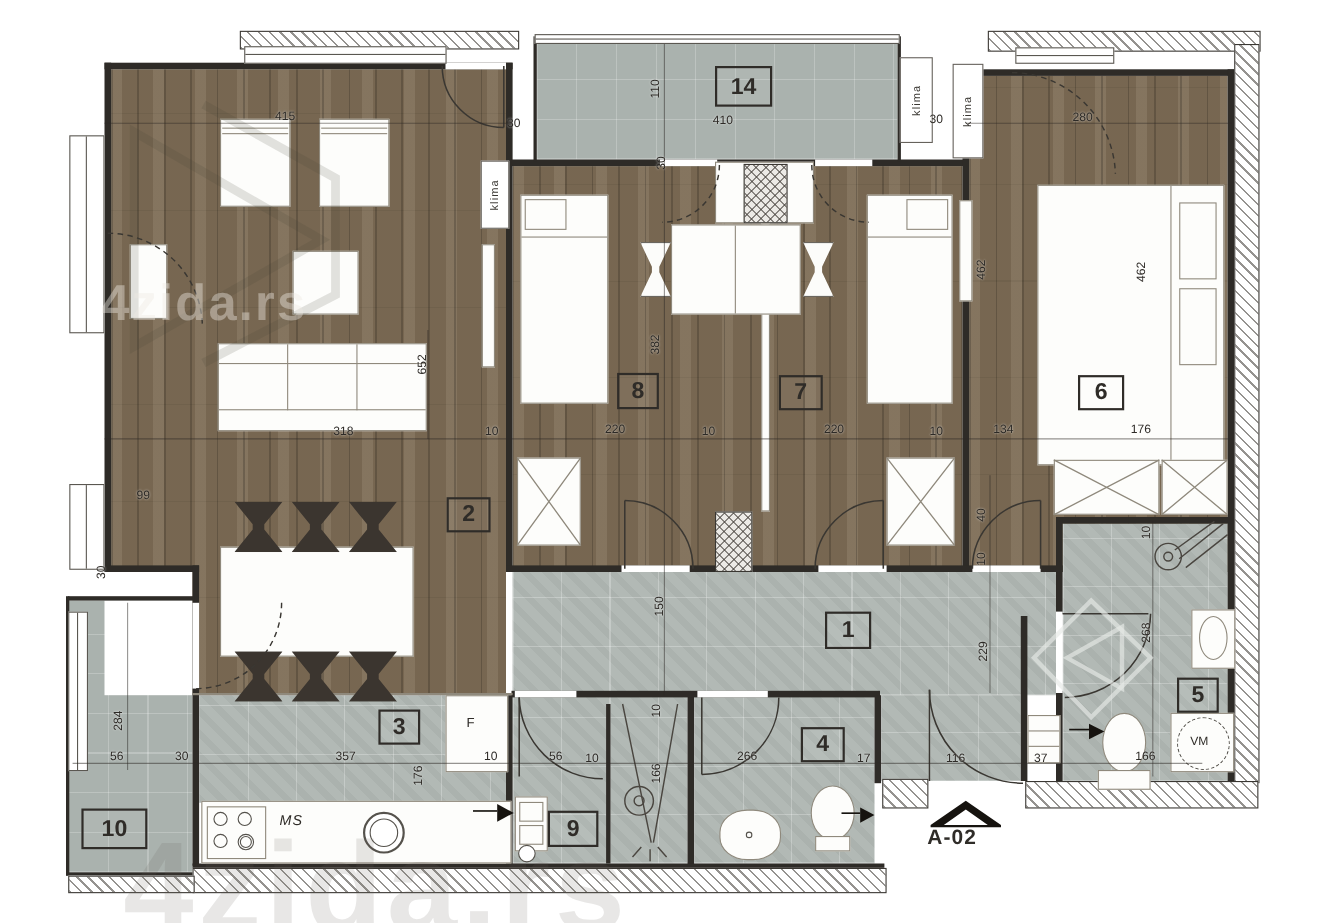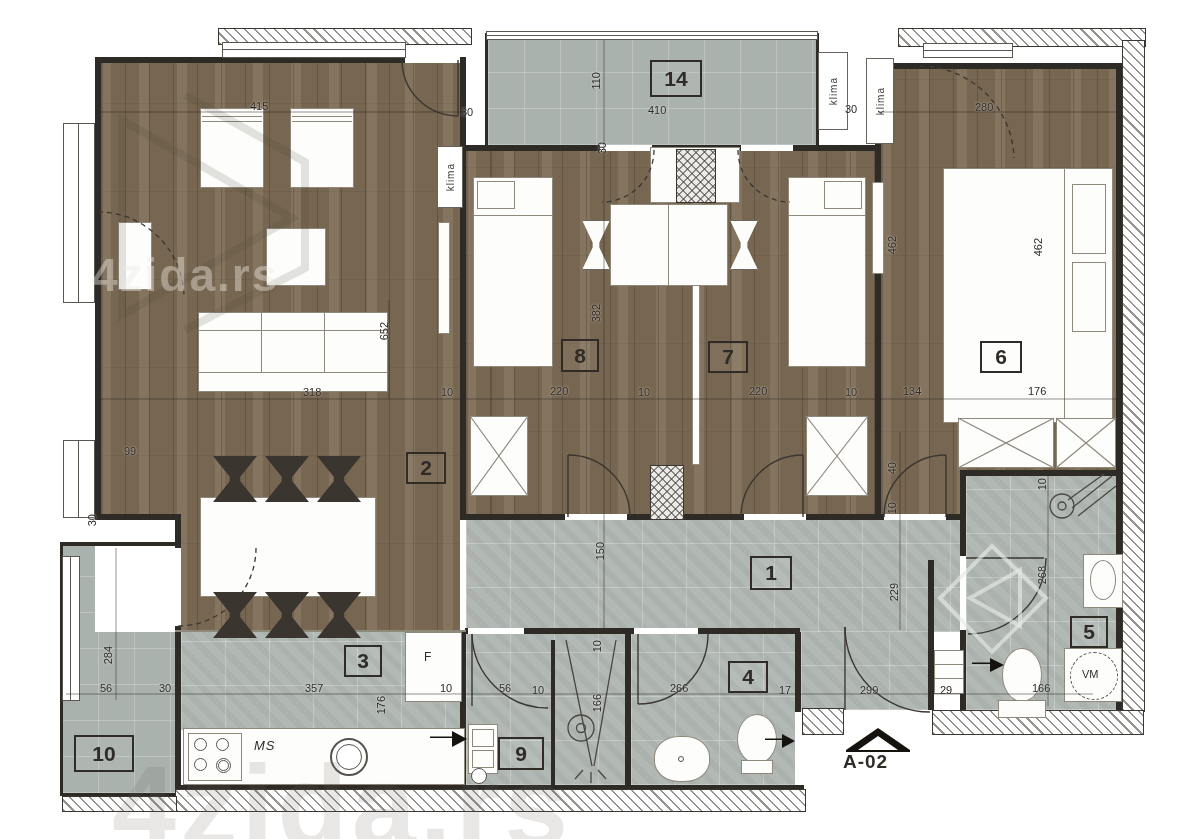--- a/index.html
+++ b/index.html
@@ -341,22 +341,22 @@
   <div class="dim" style="left:903px;top:385px;">134</div>
   <div class="dim" style="left:1028px;top:385px;">176</div>
   <div class="dim" style="left:100px;top:682px;">56</div>
   <div class="dim" style="left:159px;top:682px;">30</div>
   <div class="dim" style="left:305px;top:682px;">357</div>
   <div class="dim" style="left:440px;top:682px;">10</div>
   <div class="dim" style="left:499px;top:682px;">56</div>
   <div class="dim" style="left:532px;top:684px;">10</div>
   <div class="dim" style="left:658px;top:682px;margin-left:12px;">266</div>
   <div class="dim" style="left:779px;top:684px;">17</div>
-  <div class="dim" style="left:860px;top:684px;">299</div>
-  <div class="dim" style="left:940px;top:684px;">29</div>
+  <div class="dim" style="left:860px;top:684px;">116</div>
+  <div class="dim" style="left:940px;top:684px;">37</div>
   <div class="dim" style="left:1032px;top:682px;">166</div>
 
   <div class="dim vdim" style="left:590px;top:72px;">110</div>
   <div class="dim vdim" style="left:596px;top:142px;">30</div>
   <div class="dim vdim" style="left:590px;top:304px;">382</div>
   <div class="dim vdim" style="left:378px;top:322px;">652</div>
   <div class="dim vdim" style="left:594px;top:542px;">150</div>
   <div class="dim vdim" style="left:888px;top:583px;">229</div>
   <div class="dim vdim" style="left:886px;top:462px;">40</div>
   <div class="dim vdim" style="left:886px;top:502px;">10</div>

